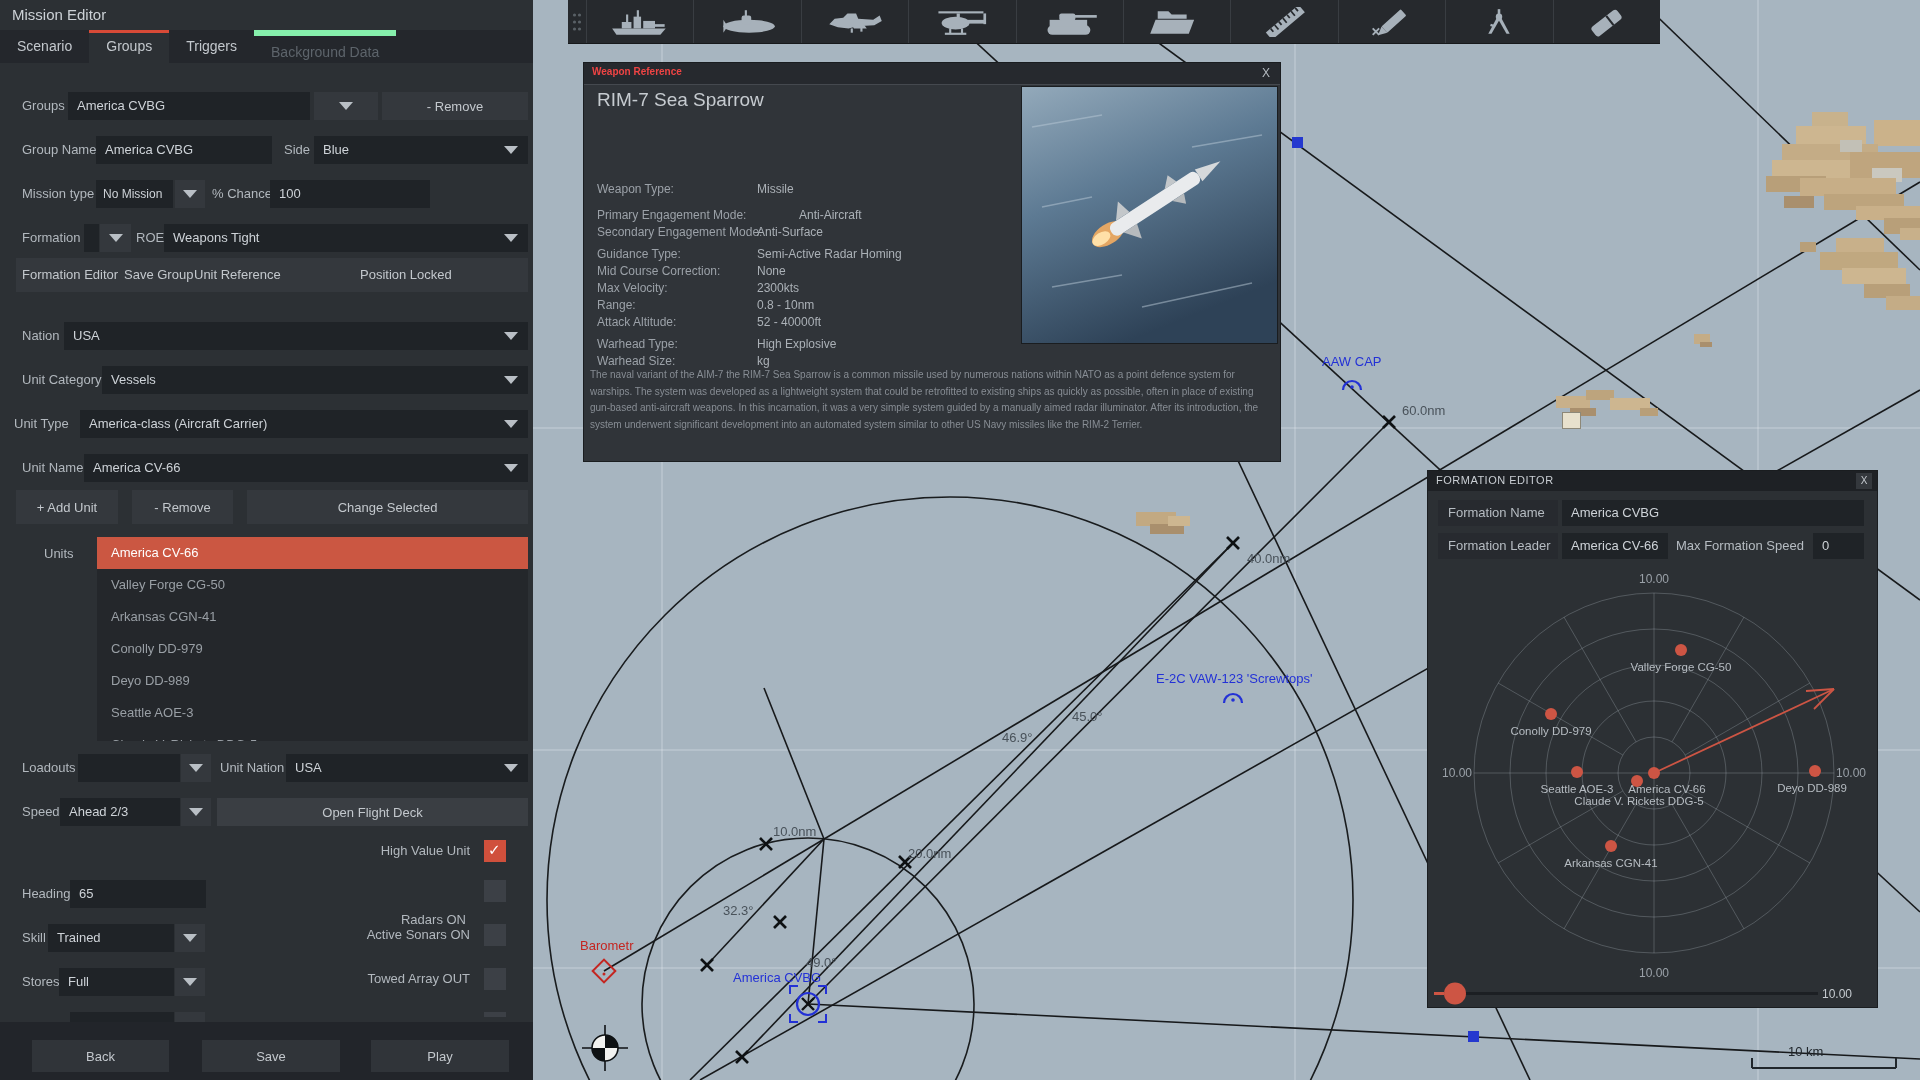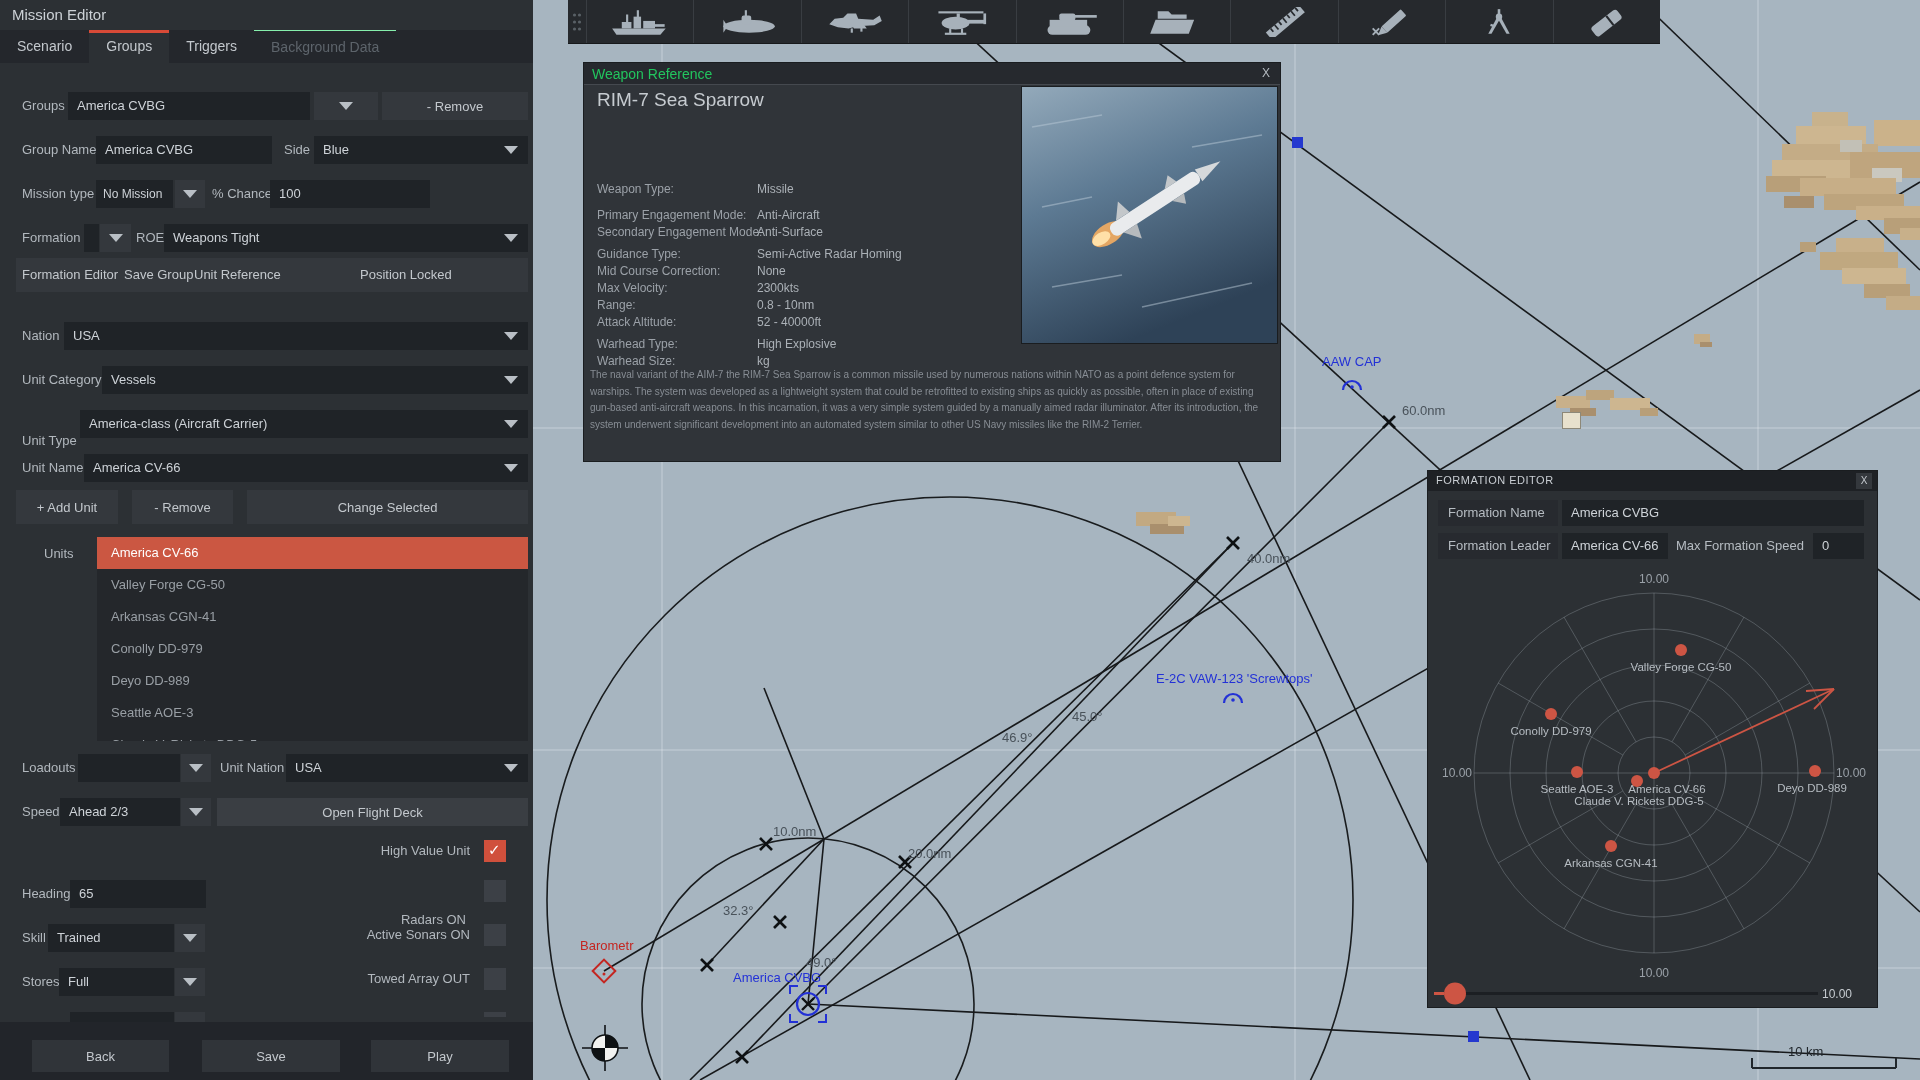--- a/index.html
+++ b/index.html
@@ -19,21 +19,21 @@
   #toolbar .grip svg{display:block;}
   .tool-cell{flex:1;display:flex;align-items:center;justify-content:center;border-left:1px solid #393d42;}
   .tool-cell svg{display:block;}
   
   #panel{position:absolute;left:0;top:0;width:533px;height:1080px;background:#2c3034;z-index:4;}
   #panel .title{position:absolute;left:12px;top:6px;font-size:15px;color:#ccd1d6;}
   #tabbar{position:absolute;left:0;top:30px;width:533px;height:33px;background:#24272c;display:flex;}
   .tab{padding:0 17px;line-height:33px;font-size:14px;color:#c3c8cd;position:relative;}
   .tab.active{background:#2c3034;}
   .tab.active::before{content:"";position:absolute;left:0;top:0;width:100%;height:3px;background:#d84a37;}
-  .tab.dim{color:#5d646b;border-top:1px solid #86efac;}
+  .tab.dim{color:#5d646b;border-top:6px solid #86efac;}
   .lbl{position:absolute;font-size:13px;color:#b2b8be;line-height:28px;white-space:nowrap;}
   .lbl.r{text-align:right;}
   .inp{position:absolute;height:28px;background:#1f2327;color:#ced3d8;font-size:13px;
        line-height:28px;padding-left:9px;box-sizing:border-box;white-space:nowrap;overflow:hidden;}
   .drop{position:absolute;height:28px;background:#34383d;display:flex;align-items:center;justify-content:center;}
   .tri{width:0;height:0;border-left:7px solid transparent;border-right:7px solid transparent;border-top:8px solid #b9bfc5;}
   .tri-in{position:absolute;right:10px;top:10px;}
   .btn{position:absolute;background:#34383d;color:#c3c8cd;font-size:13px;display:flex;
        align-items:center;justify-content:center;box-sizing:border-box;white-space:nowrap;}
   .actionbar{position:absolute;left:16px;top:258px;width:512px;height:34px;background:#34383d;}
@@ -44,21 +44,21 @@
   .cb{position:absolute;width:22px;height:22px;background:#3c4046;}
   .cb.on{background:#d0503c;}
   .cb.on::after{content:"✓";position:absolute;left:4px;top:1px;color:#fff;font-size:15px;font-weight:bold;}
   #footer{position:absolute;left:0;top:1022px;width:533px;height:58px;background:#22252a;}
   .clip{overflow:hidden;}
   
   #wpn{position:absolute;left:583px;top:62px;width:698px;height:400px;background:#303439;
        border:1px solid #1a1d20;box-sizing:border-box;z-index:5;}
   #wpn .tbar{position:absolute;left:0;top:0;width:100%;height:22px;background:#26292e;
              border-bottom:1px solid #45494f;box-sizing:border-box;}
-  #wpn .tbar .t{position:absolute;left:8px;top:3px;font-size:14px;color:#22c55e;}
+  #wpn .tbar .t{position:absolute;left:8px;top:3px;font-size:10px;color:#ef4444;font-weight:bold;}
   #wpn .tbar .x{position:absolute;right:10px;top:3px;font-size:12px;color:#b4bac0;cursor:default;}
   #wpn h1{position:absolute;left:13px;top:26px;margin:0;font-size:19px;font-weight:normal;color:#c6cbd0;}
   .stat-row{position:absolute;left:13px;width:420px;height:16px;font-size:12px;line-height:16px;display:flex;}
   .stat-row .sl{width:160px;color:#9ba1a8;white-space:nowrap;}
   .stat-row .sv{color:#abb1b7;white-space:nowrap;}
   #wpn-img{position:absolute;left:437px;top:23px;width:257px;height:258px;border:1px solid #1a1d20;box-sizing:border-box;}
   #wpn-desc{position:absolute;left:6px;top:304px;width:686px;height:78px;font-size:10px;
             line-height:16.5px;color:#878d94;}
   
   #form-ed{position:absolute;left:1427px;top:470px;width:451px;height:538px;background:#2c3034;
@@ -399,21 +399,21 @@
       <span style="left:178px;">Unit Reference</span>
       <span style="left:344px;">Position Locked</span>
     </div>
 
     <div class="lbl" style="left:22px;top:322px;">Nation</div>
     <div class="inp" style="left:64px;top:322px;width:464px;"><span>USA</span><span class="tri tri-in"></span></div>
 
     <div class="lbl" style="left:22px;top:366px;">Unit Category</div>
     <div class="inp" style="left:102px;top:366px;width:426px;"><span>Vessels</span><span class="tri tri-in"></span></div>
 
-    <div class="lbl" style="left:22px;top:410px;margin-top:17px;">Unit Type</div>
+    <div class="lbl" style="left:14px;top:410px;">Unit Type</div>
     <div class="inp" style="left:80px;top:410px;width:448px;"><span>America-class (Aircraft Carrier)</span><span class="tri tri-in"></span></div>
 
     <div class="lbl" style="left:22px;top:454px;">Unit Name</div>
     <div class="inp" style="left:84px;top:454px;width:444px;"><span>America CV-66</span><span class="tri tri-in"></span></div>
 
     <div class="btn" style="left:16px;top:490px;width:102px;height:34px;">+ Add Unit</div>
     <div class="btn" style="left:132px;top:490px;width:101px;height:34px;">- Remove</div>
     <div class="btn" style="left:247px;top:490px;width:281px;height:34px;">Change Selected</div>
 
     <div class="lbl" style="left:44px;top:540px;">Units</div>
@@ -480,21 +480,21 @@
   <div id="wpn">
     <div class="tbar">
       <span class="t">Weapon Reference</span>
       <span class="x">X</span>
     </div>
     <h1>RIM-7 Sea Sparrow</h1>
     <div class="stat-row" style="top:118px;">
       <span class="sl">Weapon Type:</span>
       <span class="sv">Missile</span>
     </div>
-    <div class="stat-row" style="top:144px;">
+    <div class="stat-row" style="top:144px;gap:42px;">
       <span class="sl">Primary Engagement Mode:</span>
       <span class="sv">Anti-Aircraft</span>
     </div>
     <div class="stat-row" style="top:161px;">
       <span class="sl">Secondary Engagement Mode:</span>
       <span class="sv">Anti-Surface</span>
     </div>
     <div class="stat-row" style="top:183px;">
       <span class="sl">Guidance Type:</span>
       <span class="sv">Semi-Active Radar Homing</span>

